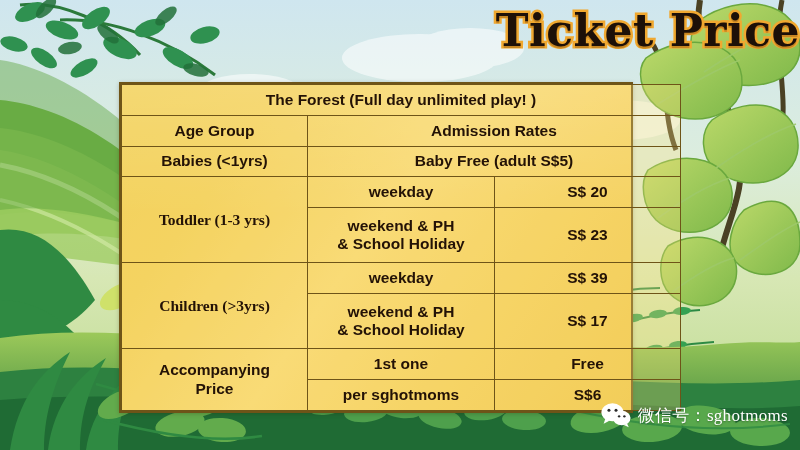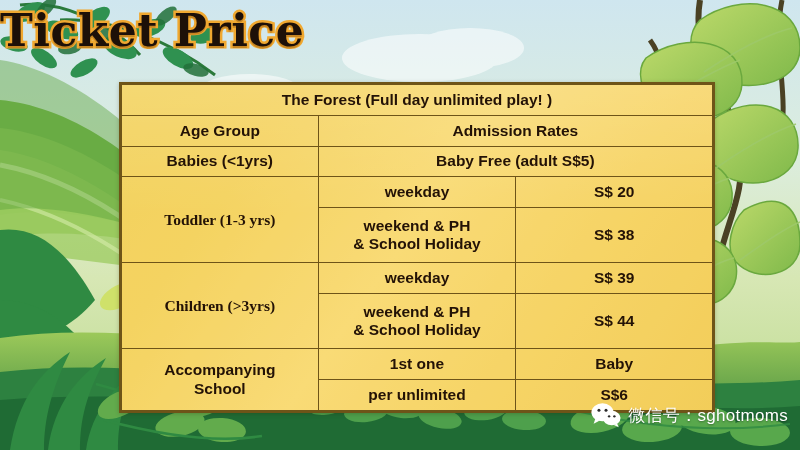--- a/index.html
+++ b/index.html
@@ -10,40 +10,40 @@
     background:#d9eef0;
   }
 
   
   #bg { position:absolute; inset:0; z-index:0; }
   #bg svg { display:block; width:800px; height:450px; }
 
   
   .title-wrap {
     position:absolute; top:6px; left:0; width:800px;
-    text-align:left; z-index:5;
+    text-align:right; z-index:5;
   }
   .title {
     display:inline-block;
     font-family:"DejaVu Serif", serif;
     font-weight:bold;
     font-size:44px;
     line-height:1.15;
     letter-spacing:0.5px;
     color:#1d1008;
     -webkit-text-stroke:5px #f0a830;
     paint-order:stroke fill;
     text-shadow:0 2px 0 rgba(120,70,10,.35);
   }
 
   
   .table-shell {
     position:absolute;
     left:119px; top:82px;
-    width:596px; height:331px;
+    width:514px; height:331px;
     z-index:4;
     border:2px solid #6e5418;
     background:
       linear-gradient(180deg, rgba(255,255,255,.18), rgba(255,255,255,0) 40%),
       linear-gradient(125deg, #eccb4e 0%, #f0cd55 22%, #f6d873 48%, #f3cf5d 70%, #edc54a 100%);
     box-shadow:0 1px 4px rgba(40,30,0,.25);
   }
   table.price {
     width:100%; height:100%;
     border-collapse:collapse;
@@ -75,21 +75,21 @@
   .watermark {
     position:absolute; right:12px; bottom:22px;
     z-index:6;
     display:flex; align-items:center; gap:7px;
     color:#ffffff;
     font-size:17px;
     letter-spacing:.3px;
     text-shadow:0 1px 2px rgba(0,0,0,.35);
   }
   .wechat-icon { width:30px; height:26px; display:block; }
-  .wm-text { font-family:Liberation Sans, sans-serif; }
+  .wm-text { font-family:Liberation Serif, serif; }
 </style>
 </head>
 <body>
 
 <div id="bg">
 <svg viewBox="0 0 800 450" xmlns="http://www.w3.org/2000/svg">
   <defs>
     <linearGradient id="skyG" x1="0" y1="0" x2="0" y2="1">
       <stop offset="0%" stop-color="#cfe6ef"></stop>
       <stop offset="35%" stop-color="#dcedde"></stop>
@@ -284,48 +284,48 @@
         <td class="agecell tall" rowspan="2">Toddler (1-3 yrs)</td>
         <td class="label">weekday</td>
         <td class="price-v">S$ 20</td>
       </tr>
 
       <tr>
         <td class="label">
           <span>weekend &amp; PH</span><br>
           <span>&amp; School Holiday</span>
         </td>
-        <td class="price-v">S$ 38</td>
+        <td class="price-v">S$ 23</td>
       </tr>
 
       <tr>
         <td class="agecell tall" rowspan="2">Children (&gt;3yrs)</td>
         <td class="label">weekday</td>
         <td class="price-v">S$ 39</td>
       </tr>
 
       <tr>
         <td class="label">
           <span>weekend &amp; PH</span><br>
           <span>&amp; School Holiday</span>
         </td>
-        <td class="price-v">S$ 44</td>
+        <td class="price-v">S$ 17</td>
       </tr>
 
       <tr>
         <td class="agecell" rowspan="2">
           <span>Accompanying</span><br>
-          <span>School</span>
+          <span>Price</span>
         </td>
         <td class="label">1st one</td>
-        <td class="price-v">Baby</td>
-      </tr>
-
-      <tr>
-        <td class="label">per unlimited</td>
+        <td class="price-v">Free</td>
+      </tr>
+
+      <tr>
+        <td class="label">per sghotmoms</td>
         <td class="price-v">S$6</td>
       </tr>
     </tbody>
   </table>
 </div>
 
 <div class="watermark">
   <span>
     <svg class="wechat-icon" viewBox="0 0 34 28" xmlns="http://www.w3.org/2000/svg">
       <ellipse cx="13" cy="11" rx="12.5" ry="10.2" fill="#ffffff"></ellipse>

